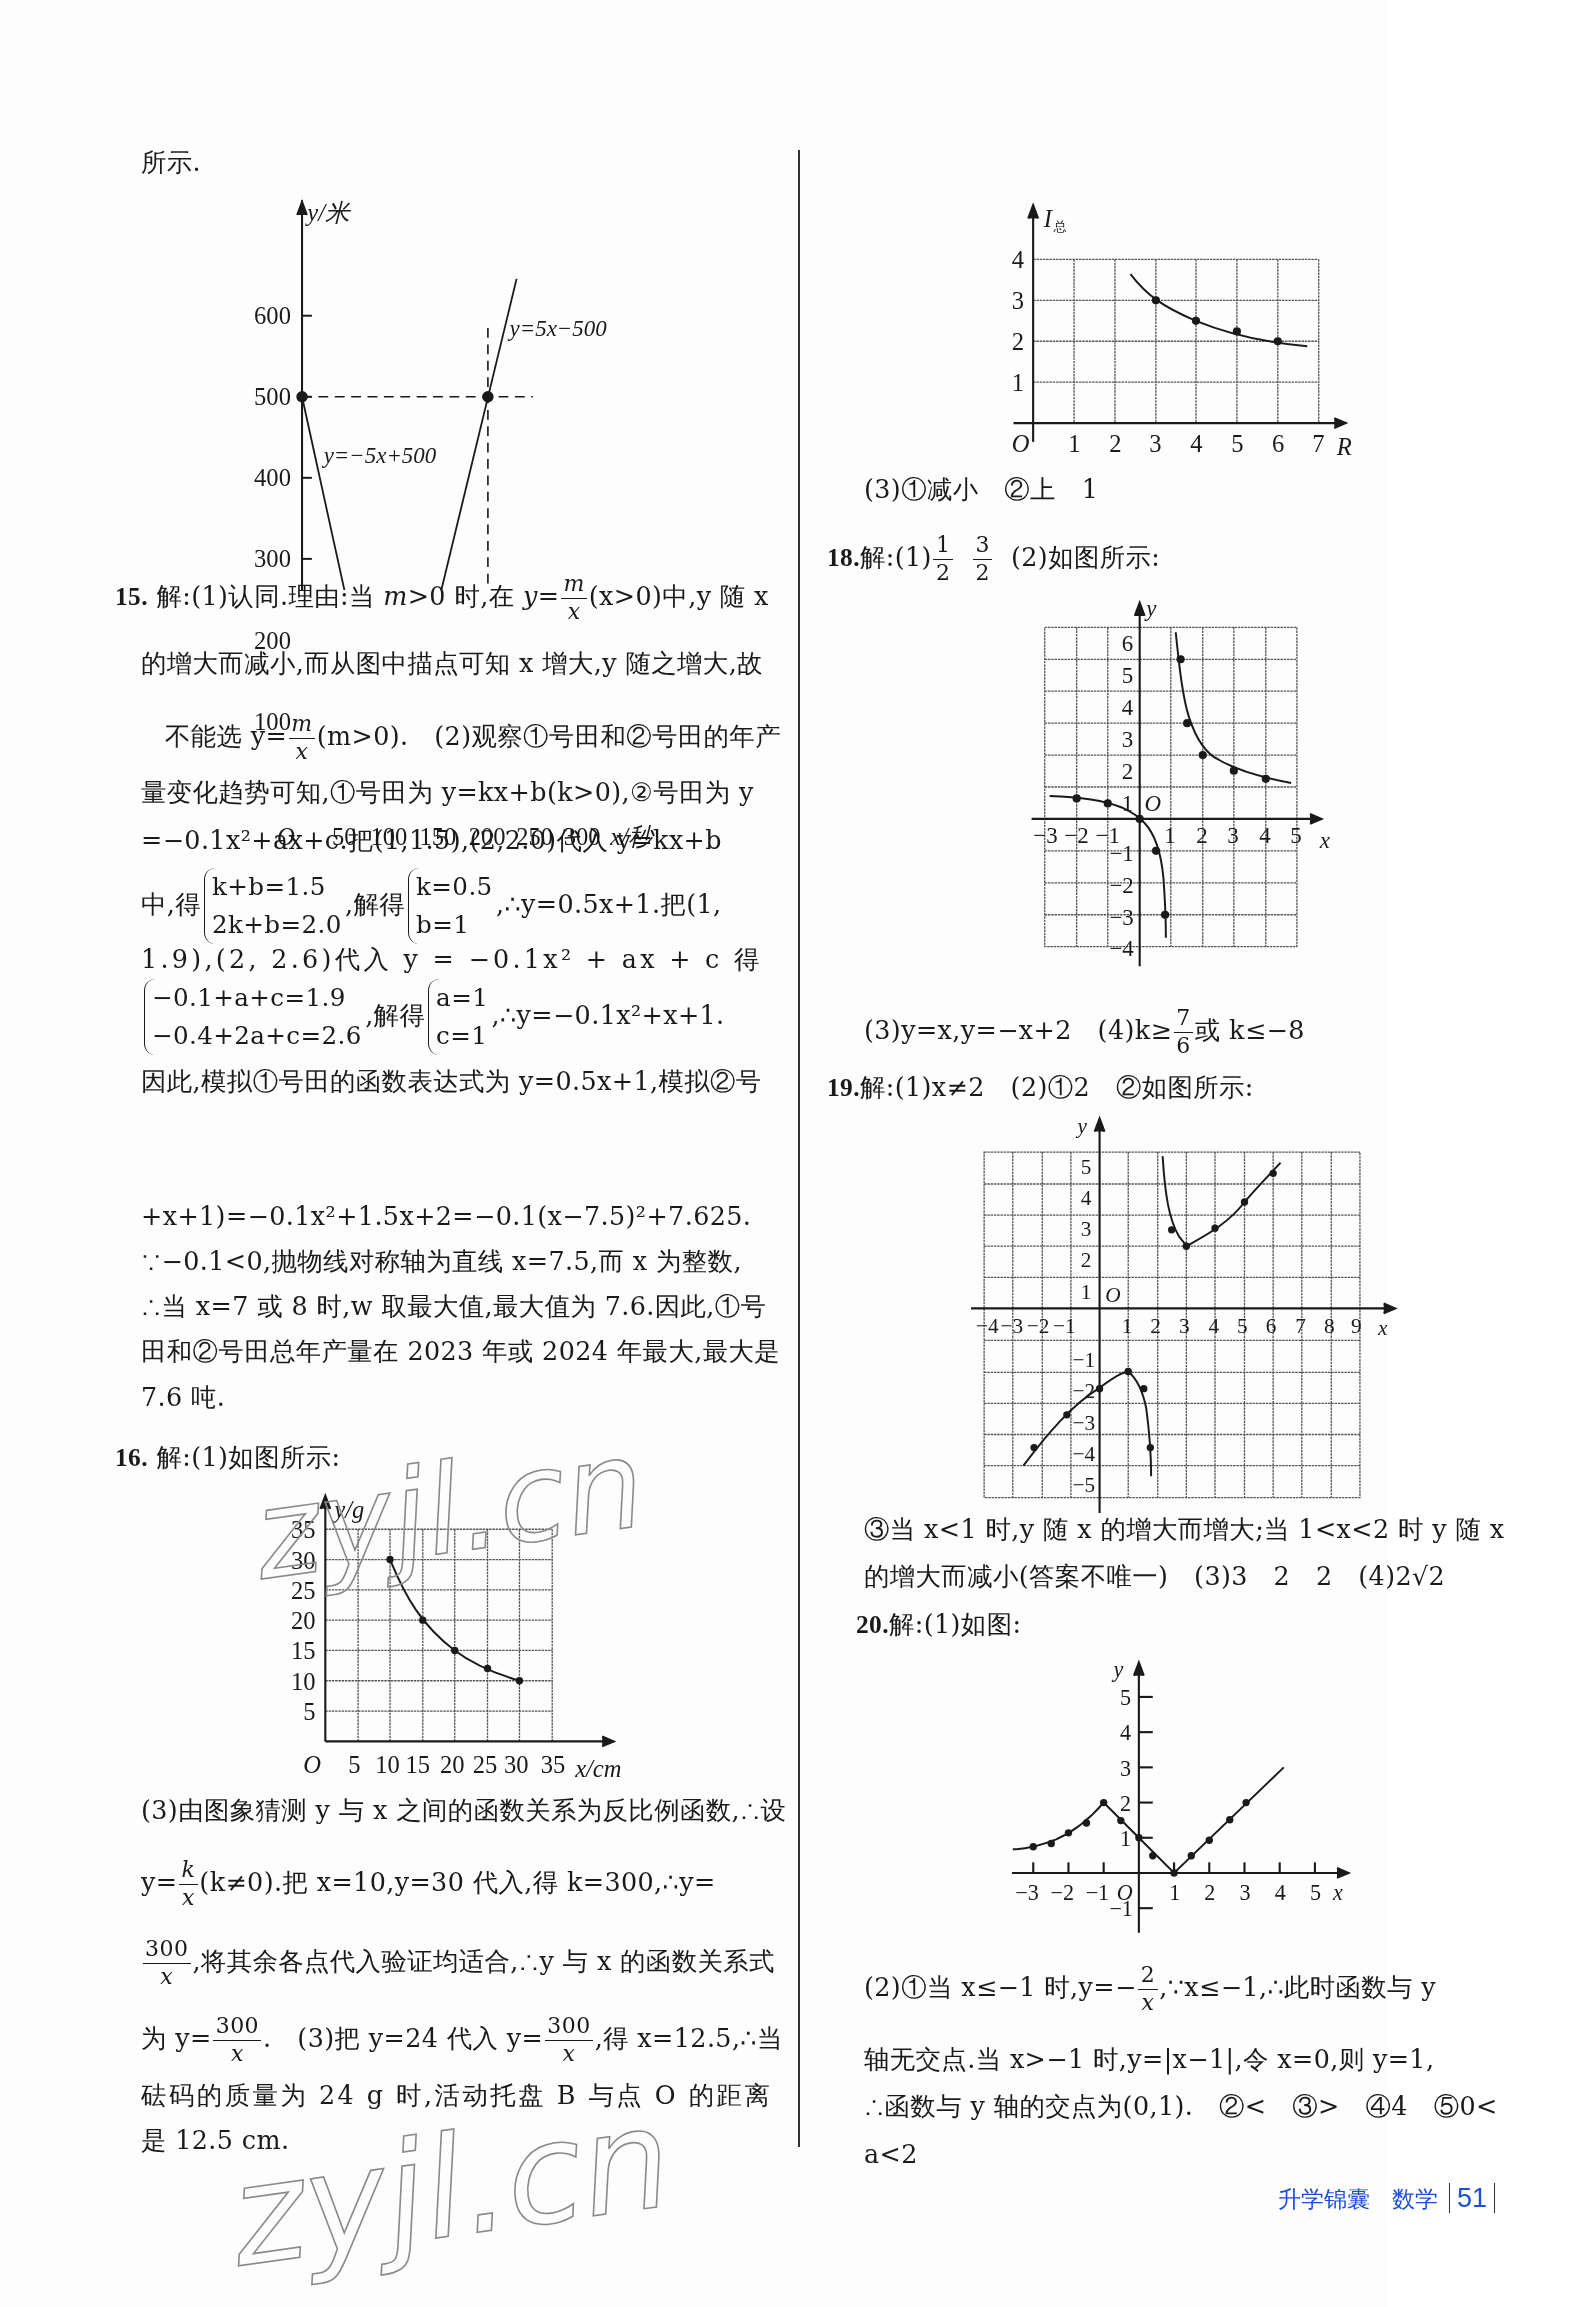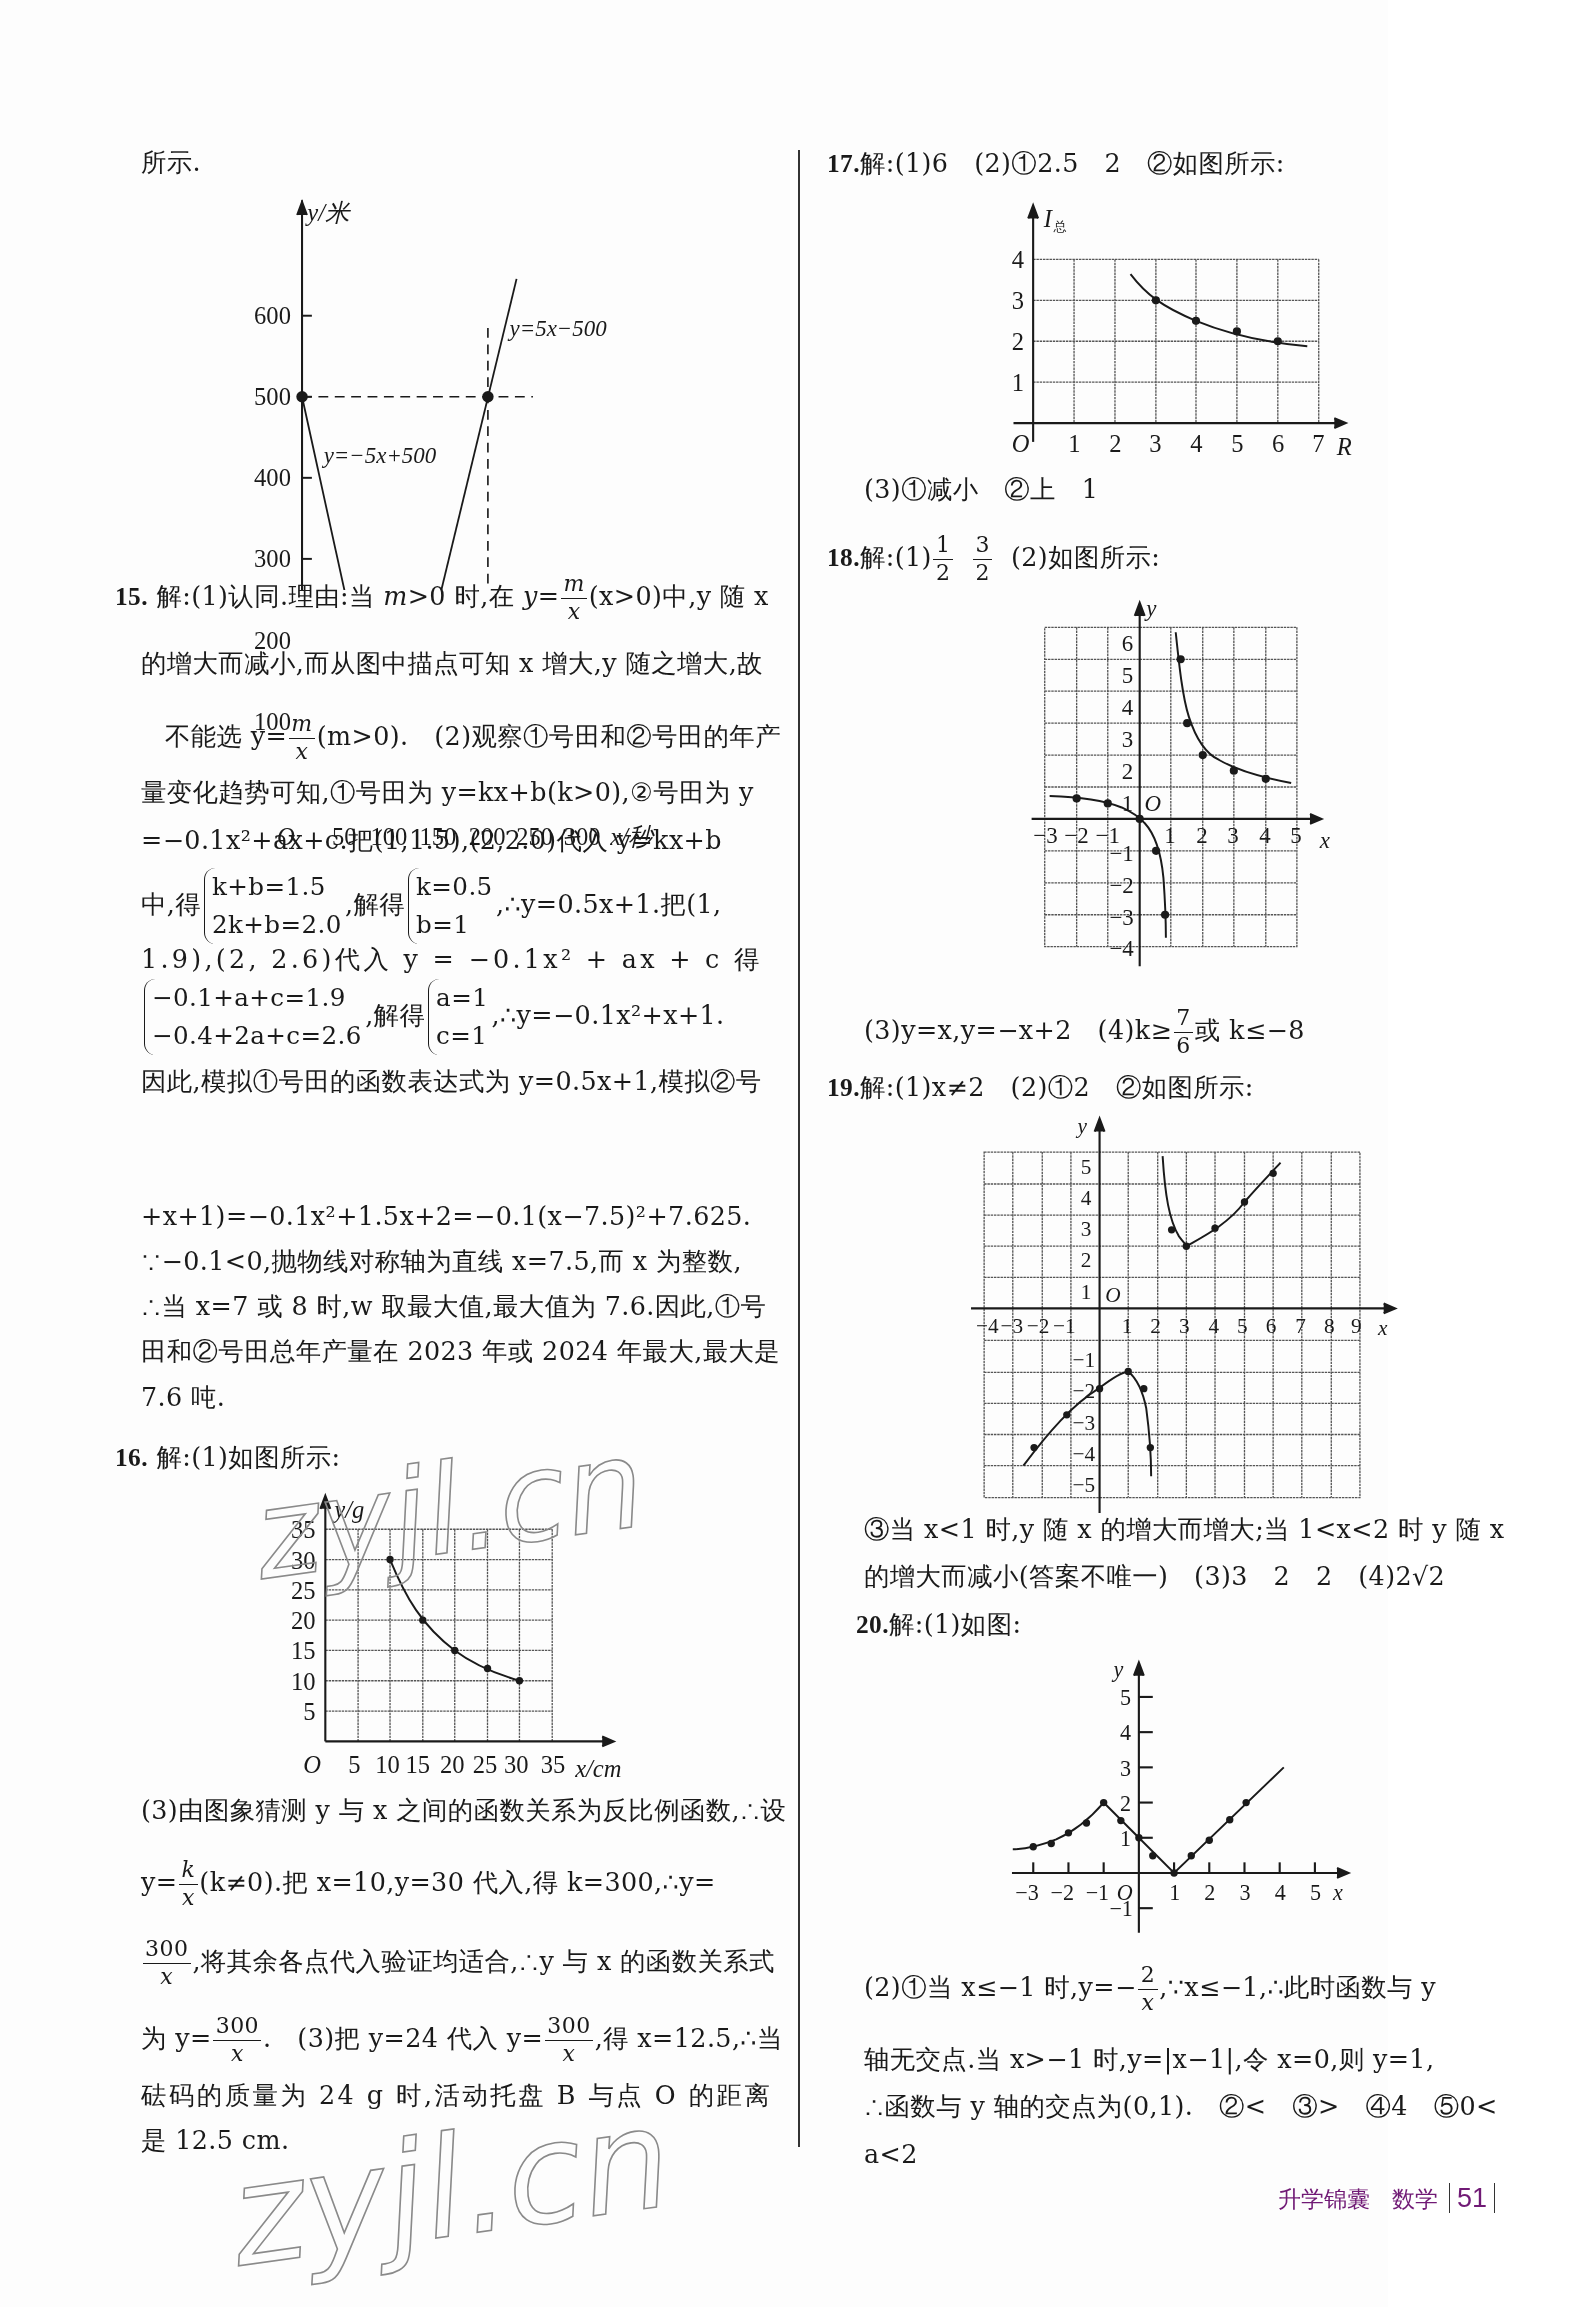--- a/index.html
+++ b/index.html
@@ -7,21 +7,21 @@
          font-family: "DejaVu Serif", "Liberation Serif", serif; color: #1a1a1a; }
   .page { position: absolute; left: 0; top: 0; width: 1388px; height: 2307px; background: #fdfdfd; }
   .line { position: absolute; font-size: 25.4px; line-height: 33px; white-space: nowrap; letter-spacing: 0.4px; }
   .qnum { font-weight: bold; font-family: "Liberation Serif", serif; }
   .frac { display: inline-block; vertical-align: middle; text-align: center; line-height: 1; margin: 0 1.6px; }
   .frac .num { display: block; border-bottom: 1.6px solid #1a1a1a; padding: 0 2.5px 2.5px; font-size: 22px; }
   .frac .den { display: block; padding-top: 2.5px; font-size: 22px; font-style: italic; }
   .brace { display: inline-block; vertical-align: middle; font-size: 24.6px; line-height: 1.55; border-left: 1.6px solid #1a1a1a; border-radius: 11.5px 0 0 11.5px; padding-left: 6.6px; margin: 0 3.3px; }
   .divider { position: absolute; left: 798px; top: 150px; width: 1.6px; height: 1997px; background: #333; }
   svg text { font-family: "Liberation Serif", serif; fill: #1a1a1a; }
-  .footer { position: absolute; top: 2183px; left: 1278px; font-family: "DejaVu Sans", sans-serif; font-size: 23px; color: #701a75; white-space: nowrap; }
+  .footer { position: absolute; top: 2183px; left: 1278px; font-family: "DejaVu Sans", sans-serif; font-size: 23px; color: #1d4ed8; white-space: nowrap; }
   .footer .pg { font-family: "Liberation Sans", sans-serif; font-size: 27px; border-left: 1.6px solid #333; border-right: 1.6px solid #333; padding: 0 6.6px; margin-left: 11.5px; }
   .wm { position: absolute; font-family: "DejaVu Sans", sans-serif; font-size: 147px; font-style: italic; color: transparent; -webkit-text-stroke: 1.6px #8a8a8a; white-space: nowrap; transform: rotate(-8deg); transform-origin: left top; }
   .i { font-style: italic; }
 </style>
 </head>
 <body>
 
 <div class="page">
 
   <div class="divider"></div>
@@ -169,23 +169,20 @@
   </div>
   <div class="line" style="left:141px;top:1938px;">
     <span class="frac"><span class="num">300</span><span class="den">x</span></span><span>,将其余各点代入验证均适合,∴y 与 x 的函数关系式</span>
   </div>
   <div class="line" style="left:141px;top:2015px;">
     <span>为 y=</span><span class="frac"><span class="num">300</span><span class="den">x</span></span><span>.　(3)把 y=24 代入 y=</span><span class="frac"><span class="num">300</span><span class="den">x</span></span><span>,得 x=12.5,∴当</span>
   </div>
   <div class="line" style="left:141px;top:2079px;letter-spacing:2.5px;">砝码的质量为 24 g 时,活动托盘 B 与点 O 的距离</div>
   <div class="line" style="left:141px;top:2124px;">是 12.5 cm.</div>
 
-  <div class="line" style="left:827px;top:147px;">
-    <span class="qnum">17.</span><span>解:(1)6　(2)①2.5　2　②如图所示:</span>
-  </div>
 
   <svg style="position:absolute;left:0;top:0;" width="1590" height="491" viewBox="0 0 1942 600">
     <g stroke="#555" stroke-width="1.6" stroke-dasharray="3,1">
       <line x1="1262" y1="317" x2="1611" y2="317"></line>
       <line x1="1262" y1="367" x2="1611" y2="367"></line>
       <line x1="1262" y1="417" x2="1611" y2="417"></line>
       <line x1="1262" y1="467" x2="1611" y2="467"></line>
       <line x1="1312" y1="317" x2="1312" y2="517"></line>
       <line x1="1362" y1="317" x2="1362" y2="517"></line>
       <line x1="1412" y1="317" x2="1412" y2="517"></line>

